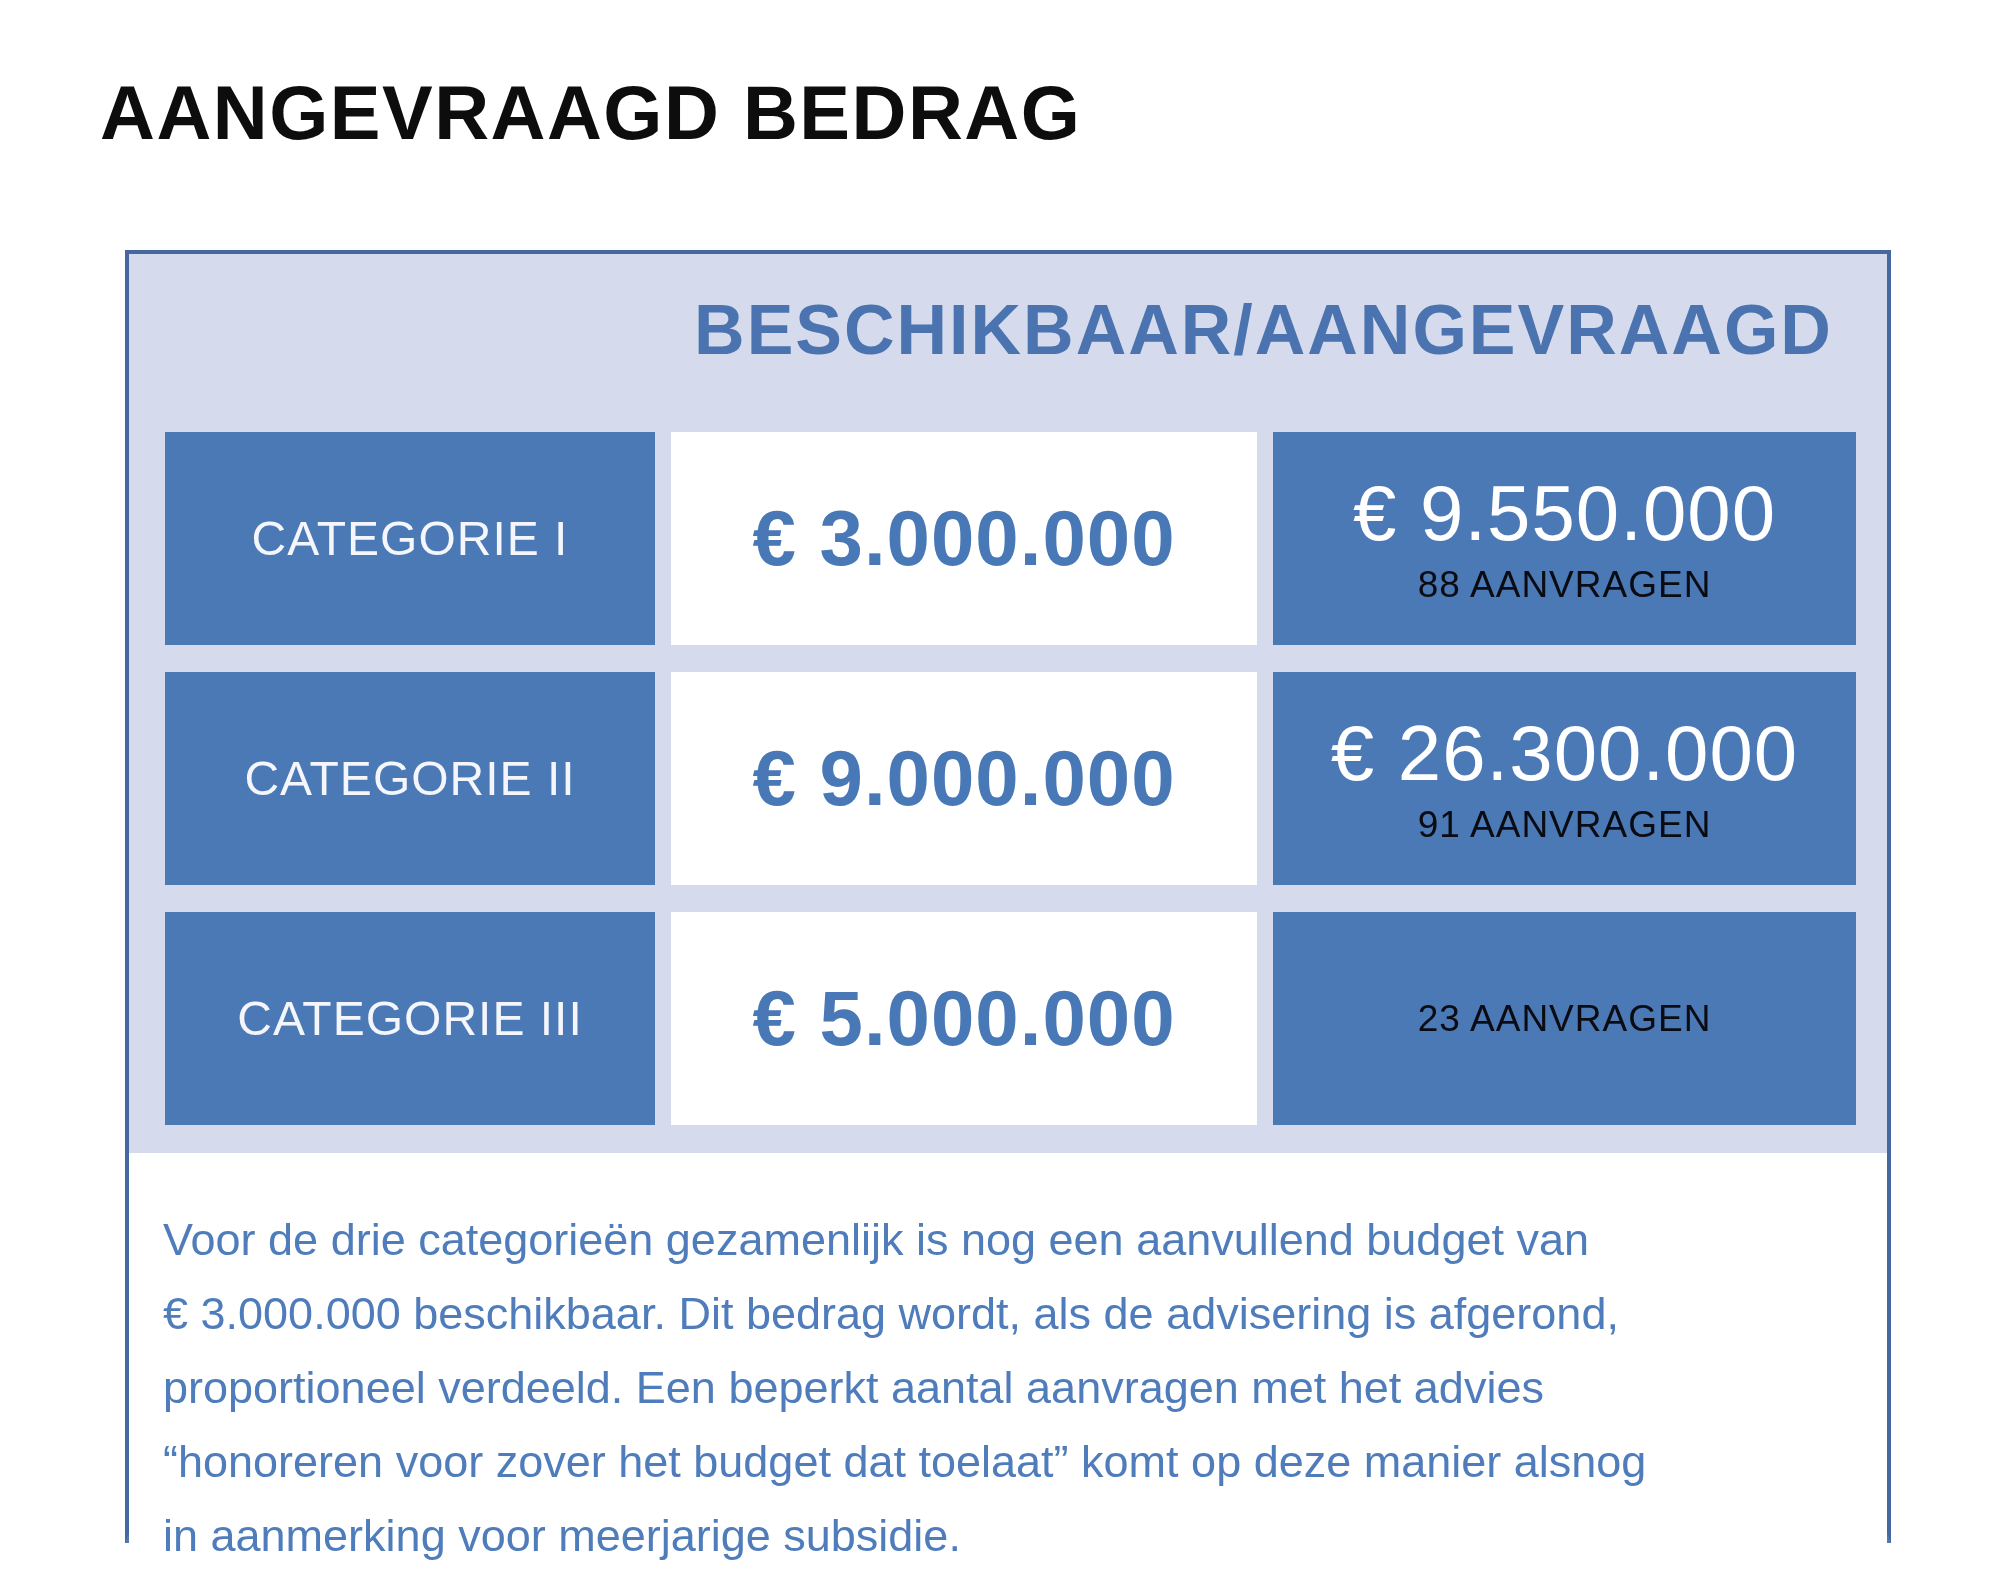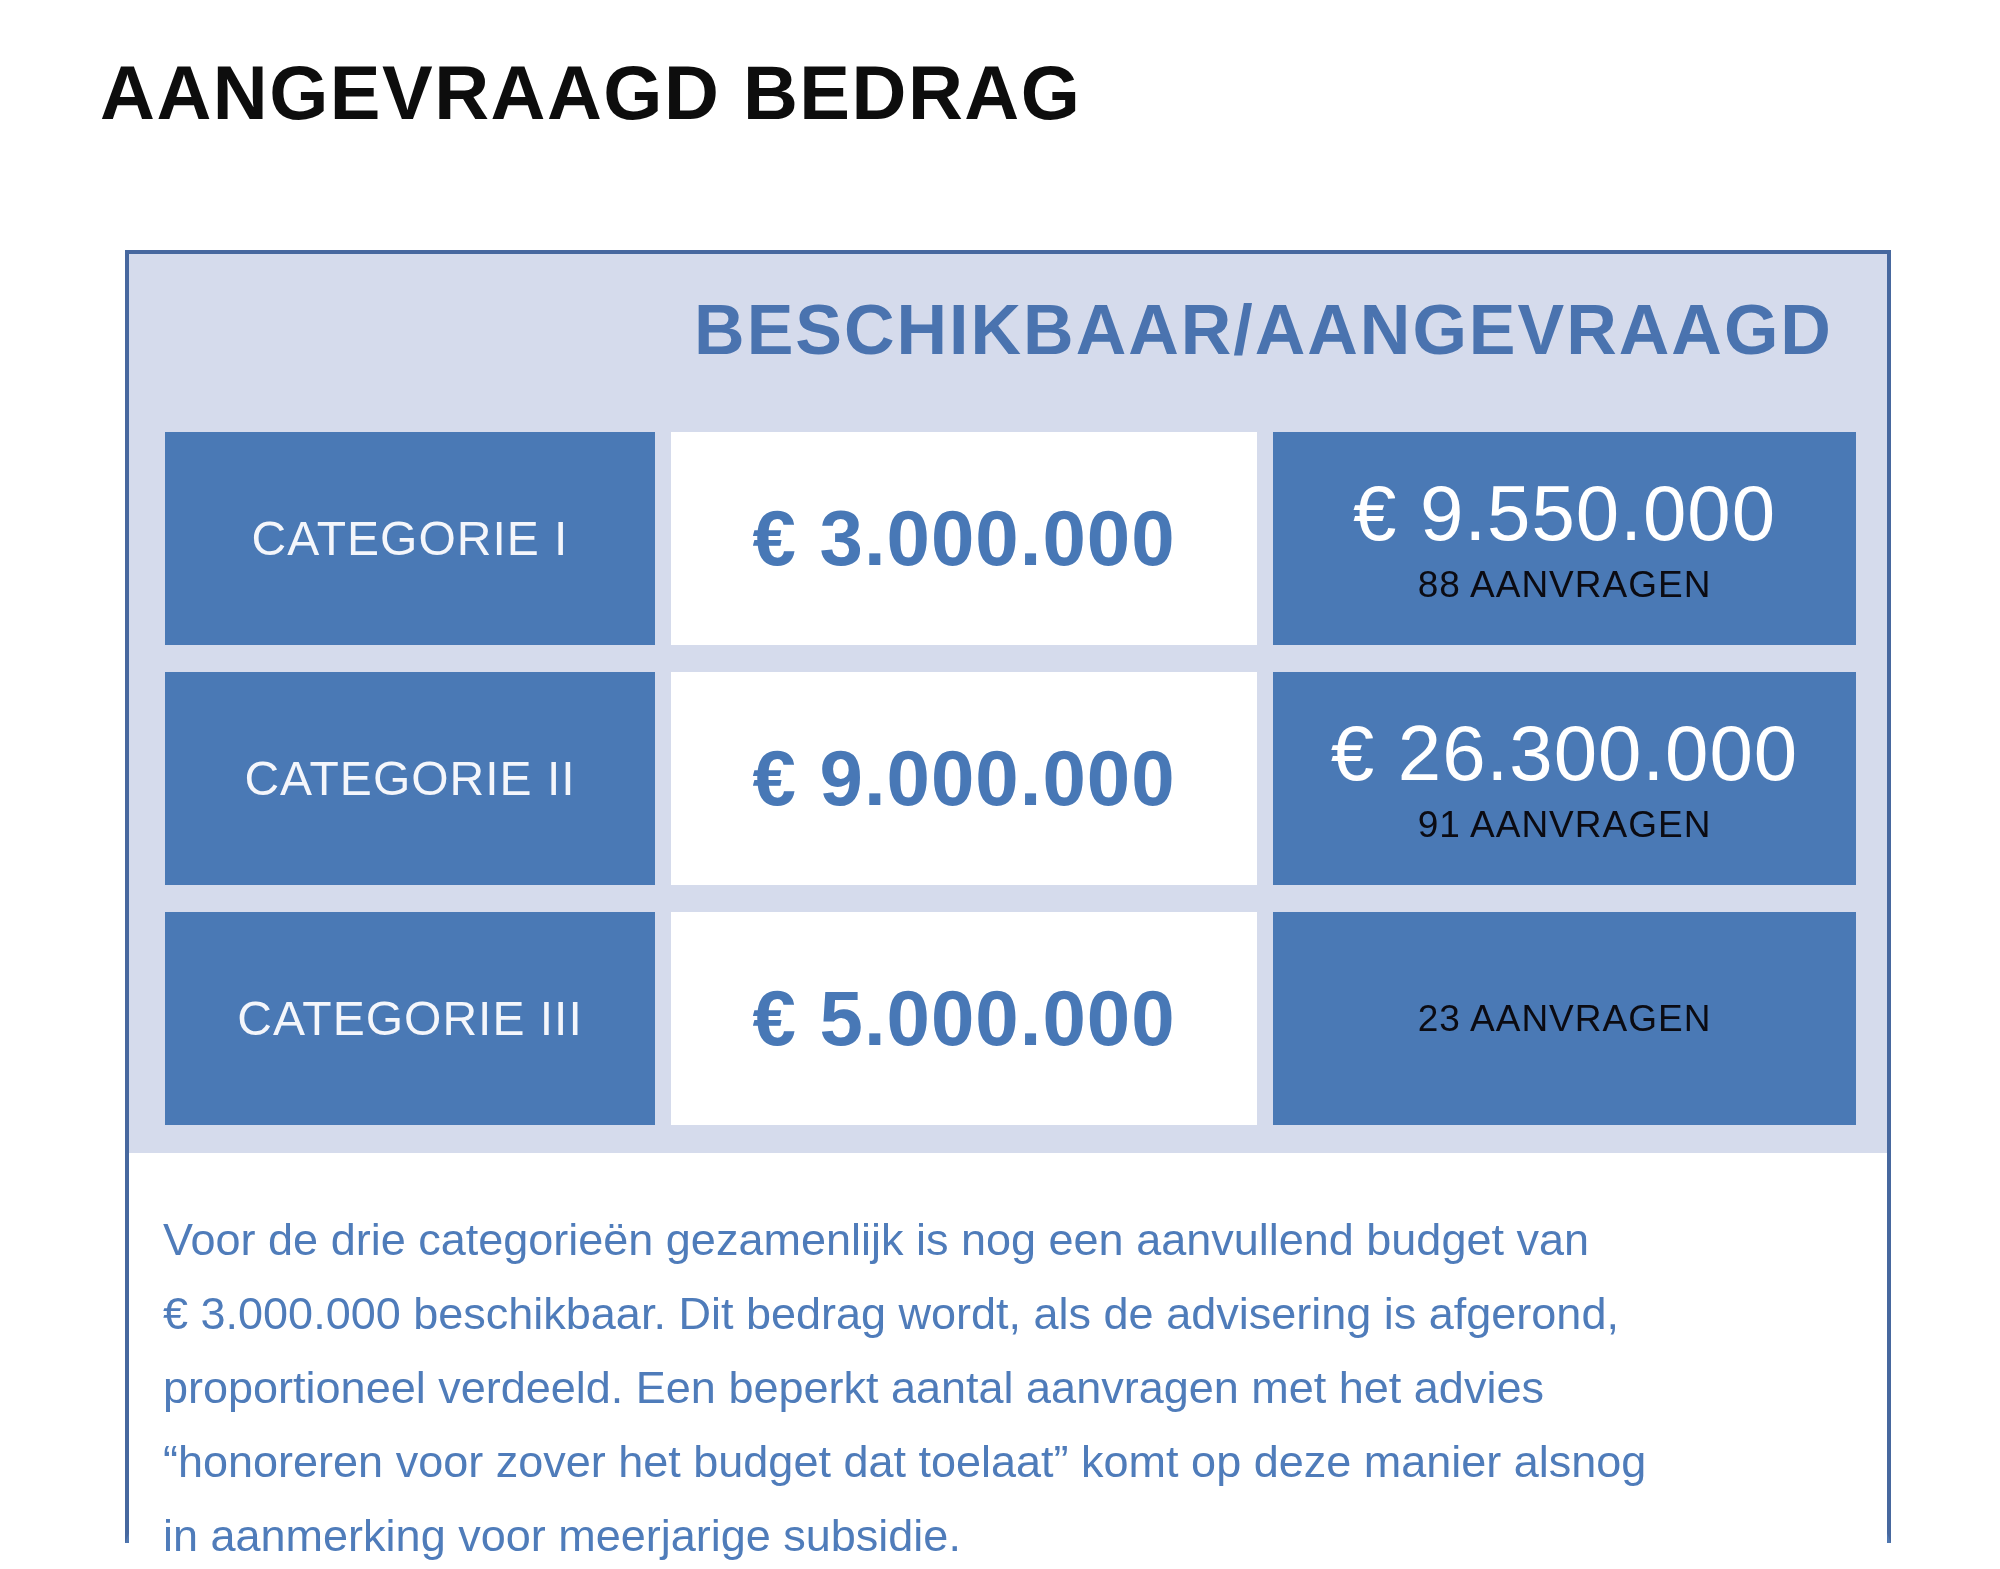--- a/index.html
+++ b/index.html
@@ -10,21 +10,21 @@
   .page {
     position: relative;
     width: 2000px;
     height: 1569px;
     background: #ffffff;
     overflow: hidden;
   }
   .title-block {
     position: absolute;
     left: 100px;
-    top: 52px;
+    top: 72px;
   }
   .title-line {
     font-size: 76px;
     font-weight: bold;
     line-height: 82px;
     letter-spacing: 1.5px;
     white-space: nowrap;
   }
   .title-line.black { color: #0d0d0d; }
   .title-line.blue  { color: #5380c2; }

